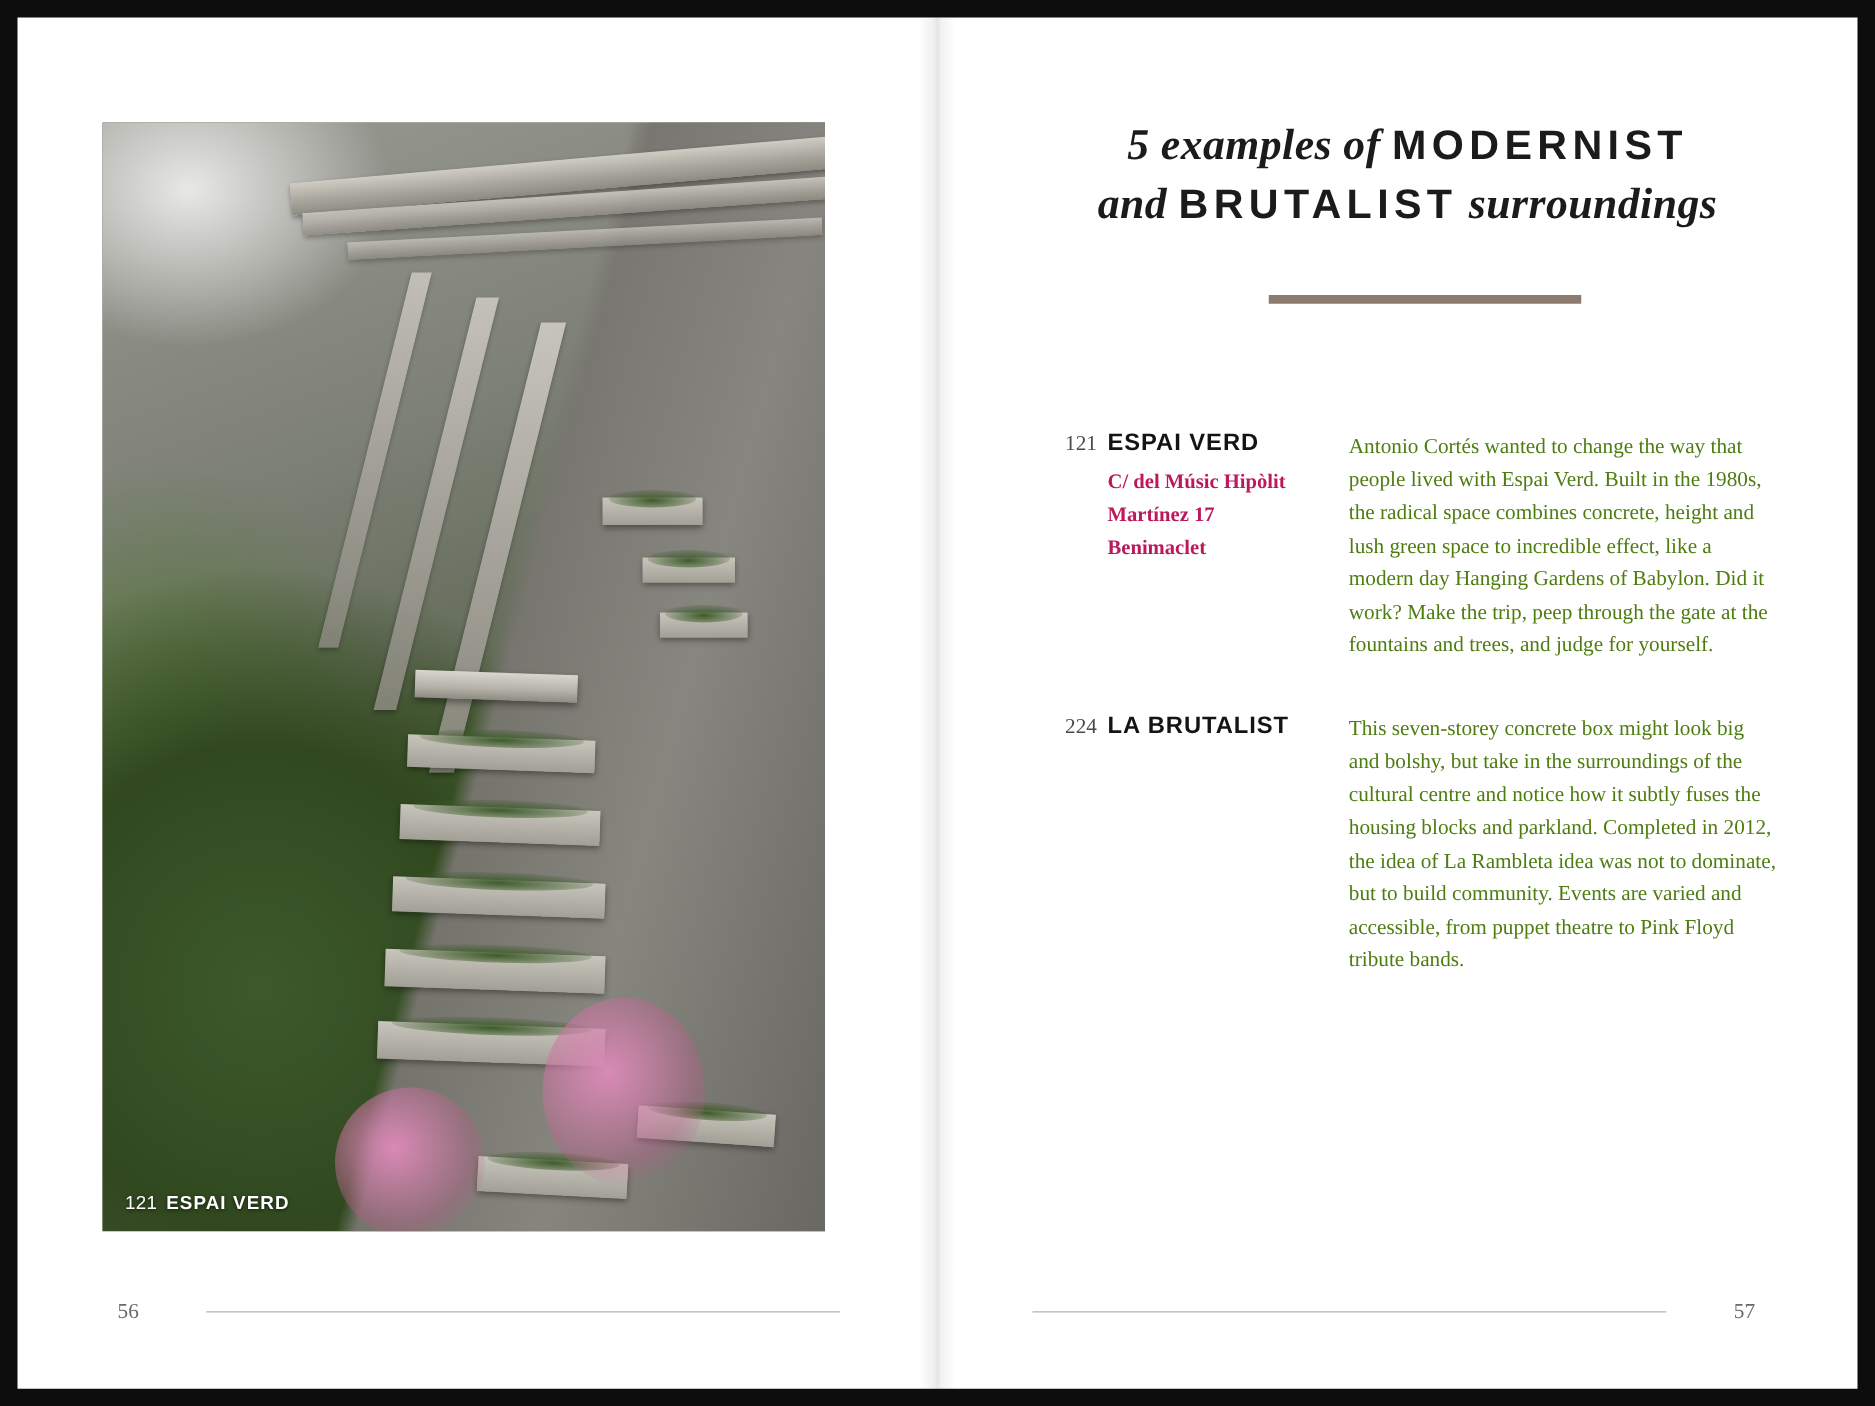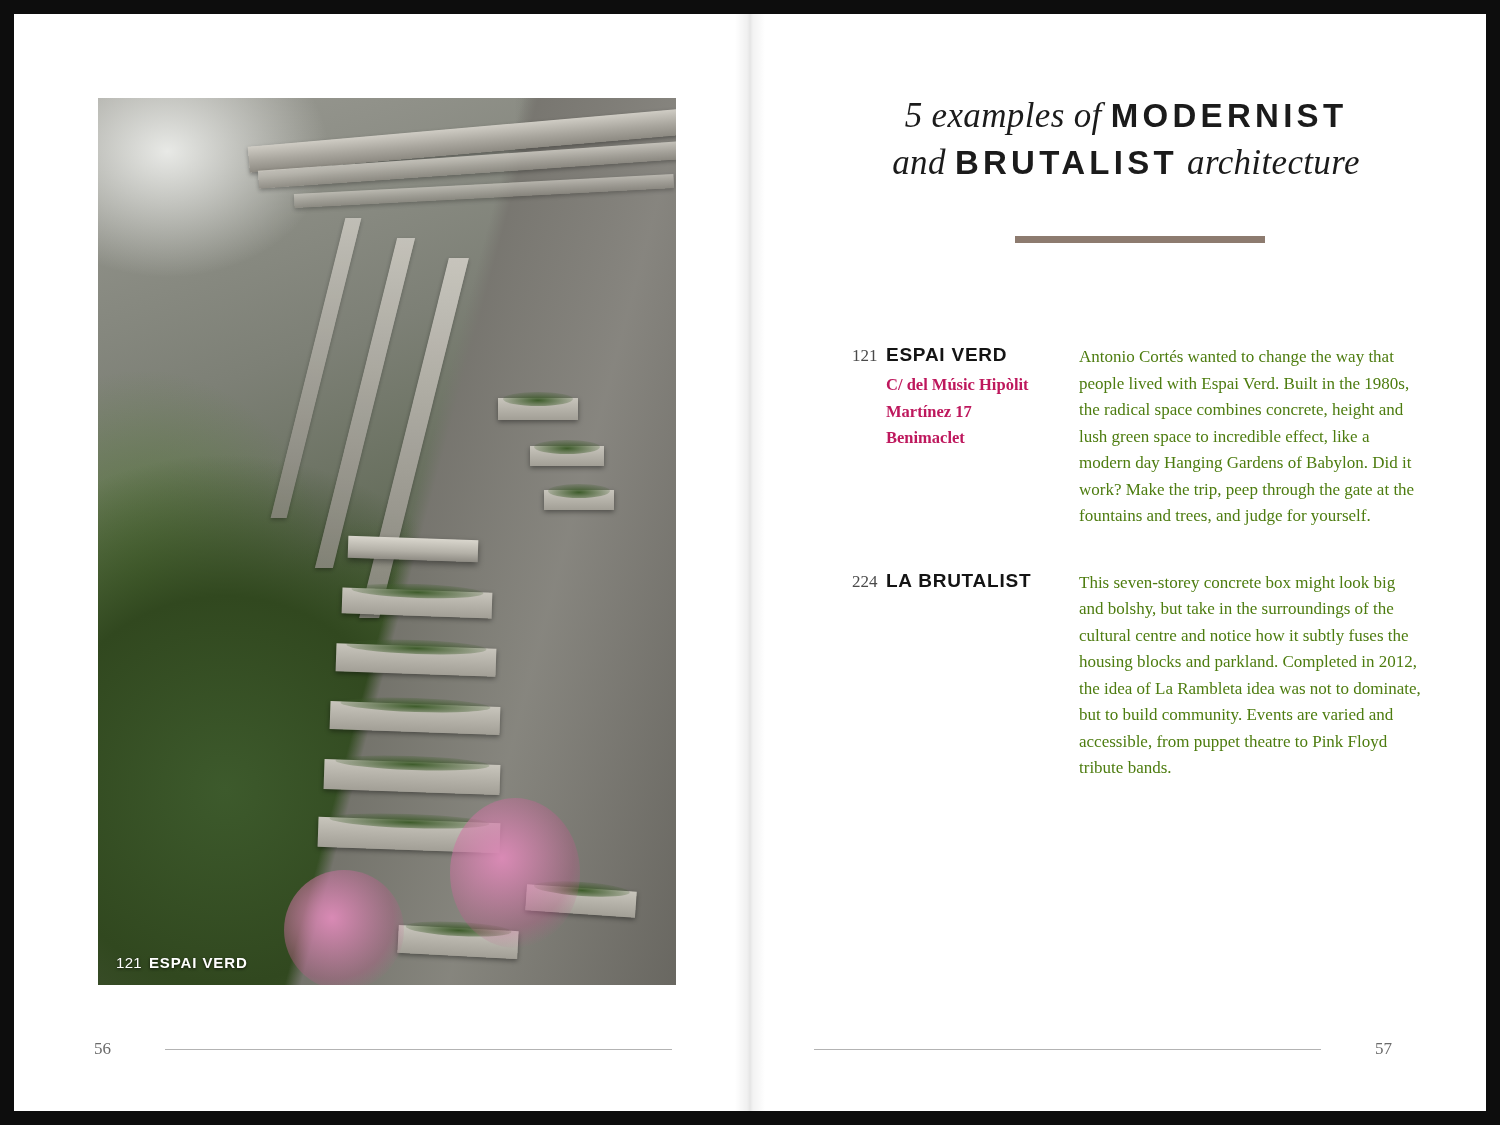--- a/index.html
+++ b/index.html
@@ -52,21 +52,21 @@
       rgba(0,0,0,0.06) 40%,
       rgba(0,0,0,0.10) 50%,
       rgba(0,0,0,0.05) 60%,
       rgba(0,0,0,0.00) 100%);
     pointer-events: none;
   }
 
   
   .photo {
     position: absolute;
-    left: 84px;
+    left: 68px;
     top: 84px;
     width: 578px;
     height: 887px;
     overflow: hidden;
     background: #5b6352;
   }
   .photo-canvas {
     position: absolute;
     inset: 0;
     background:
@@ -143,21 +143,21 @@
     color: #1b1b1b;
   }
   .headline .line {
     font-size: 35px;
     line-height: 1.35;
     white-space: nowrap;
   }
   .hl-italic {
     font-style: italic;
     font-family: "Liberation Serif", serif;
-    font-weight: normal;
+    font-weight: bold;
     letter-spacing: 0.01em;
   }
   .hl-bold {
     font-family: Liberation Sans, sans-serif;
     font-weight: bold;
     letter-spacing: 0.13em;
     font-size: 33px;
   }
   .rule {
     position: absolute;
@@ -232,21 +232,21 @@
     color: #6a6a6a;
     font-family: "Liberation Serif", serif;
     font-size: 17px;
     gap: 32px;
   }
   .footer-left {
     left: 80px;
     width: 578px;
   }
   .footer-right {
-    left: 64px;
+    left: 76px;
     width: 578px;
   }
   .footer .folio {
     flex: 0 0 auto;
   }
   .footer .dash {
     flex: 1 1 auto;
     height: 1px;
     background: #b3b3b3;
   }
@@ -298,21 +298,21 @@
       </div>
     </div>
 
     <div class="page page-right">
 
       <div class="headline">
         <div class="line">
           <span class="hl-italic">5 examples of </span><span class="hl-bold">MODERNIST</span>
         </div>
         <div class="line">
-          <span class="hl-italic">and </span><span class="hl-bold">BRUTALIST</span><span class="hl-italic"> architecture</span>
+          <span class="hl-italic">and </span><span class="hl-bold">BRUTALIST</span><span class="hl-italic"> surroundings</span>
         </div>
       </div>
 
       <div class="rule"></div>
 
       <div class="entries">
 
         <div class="entry">
           <div class="entry-left">
             <div class="entry-num-title">

